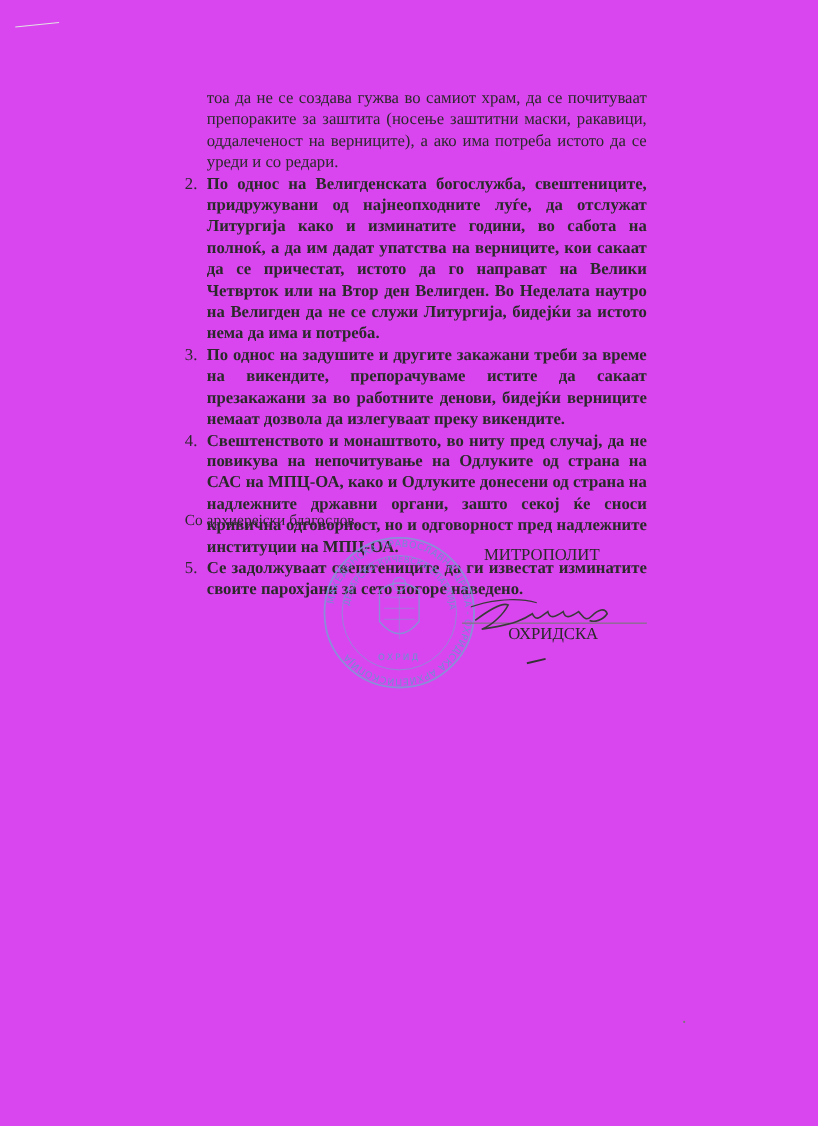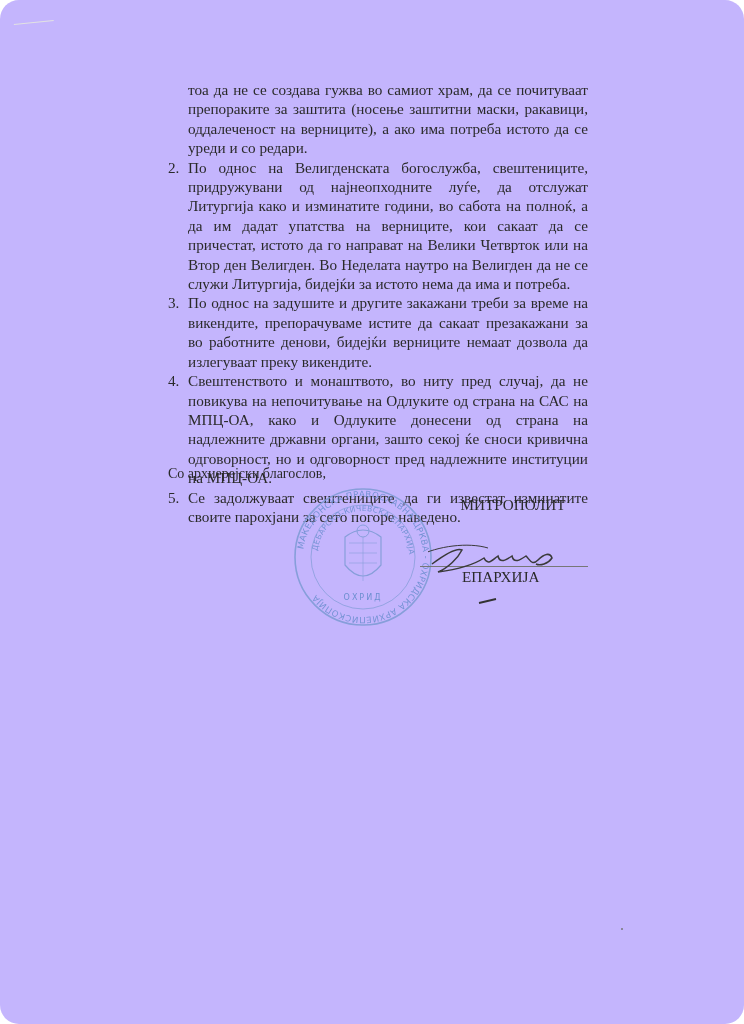--- a/index.html
+++ b/index.html
@@ -1,30 +1,30 @@
 <!DOCTYPE html>
 <html><head>
   <meta charset="utf-8">
   <style>
     html, body { margin: 0; padding: 0; }
     body {
       width: 744px; height: 1024px; background: #ffffff; position: relative; overflow: hidden;
       font-family: "Liberation Serif", "DejaVu Serif", serif; color: #2a2a2a;
     }
-    .page { position: absolute; inset: 0; background: #c4b5fd; border-radius: 19px; }
+    .page { position: absolute; inset: 0; background: #d946ef; }
     .scan-mark { position: absolute; left: 14px; top: 22px; width: 40px; height: 4px; border-top: 1px solid #e2e2e2; transform: rotate(-6deg); }
     .corner-dot { position: absolute; left: 621px; top: 928px; width: 2px; height: 2px; background: #777; border-radius: 50%; }
     .body-text { position: absolute; left: 168px; top: 80px; width: 420px; font-size: 15.2px; line-height: 19.4px; }
     .para { text-align: justify; text-align-last: left; margin: 0; }
     .para.cont { margin-left: 20px; }
     .item { display: flex; margin: 0; }
     .item .num { width: 20px; flex: 0 0 20px; }
-    .item .txt { flex: 1; text-align: justify; text-align-last: left; }
+    .item .txt { flex: 1; text-align: justify; text-align-last: left; font-weight: bold; }
     .closing { position: absolute; left: 168px; top: 466px; font-size: 14px; }
-    .sig-title { position: absolute; left: 440px; top: 495px; font-size: 15.2px; line-height: 19px; text-align: center; width: 146px; }
+    .sig-title { position: absolute; left: 440px; top: 495px; font-size: 15.2px; line-height: 19px; text-align: left; width: 146px; }
     .sig-title .l2 { margin-left: -2px; }
     .sig-name { position: absolute; left: 462px; top: 568px; font-size: 15.2px; }
     .sig-line { position: absolute; left: 420px; top: 566px; width: 168px; height: 1px; background: #777; }
     .stamp { position: absolute; left: 293px; top: 487px; width: 140px; height: 140px; }
     .signature { position: absolute; left: 428px; top: 538px; width: 140px; height: 40px; }
     .dash-mark { position: absolute; left: 478px; top: 598px; width: 20px; height: 6px; }
   </style>
 </head>
 <body>
 
@@ -79,18 +79,18 @@
     <div>МИТРОПОЛИТ</div>
   </div>
 
   <div class="sig-line"></div>
 
   <svg class="signature" viewBox="0 0 140 40">
     <path d="M4,26 C20,14 30,10 34,12 C30,20 20,30 10,34 C40,30 50,24 56,20 C60,28 64,22 70,18 C72,26 78,22 84,18 C86,26 92,22 98,18 C102,22 104,28 110,22 C116,16 122,14 124,20 C120,26 112,28 108,26" fill="none" stroke="#3a3a3a" stroke-width="1.5"></path>
     <path d="M-10,18 C10,8 40,4 60,10" fill="none" stroke="#3a3a3a" stroke-width="1"></path>
   </svg>
 
-  <div class="sig-name">ЕПАРХИЈА</div>
+  <div class="sig-name">ОХРИДСКА</div>
 
   <svg class="dash-mark" viewBox="0 0 20 6">
     <path d="M1,5 L18,1" stroke="#333" stroke-width="1.8"></path>
   </svg>
 </div>
 
 </body></html>

